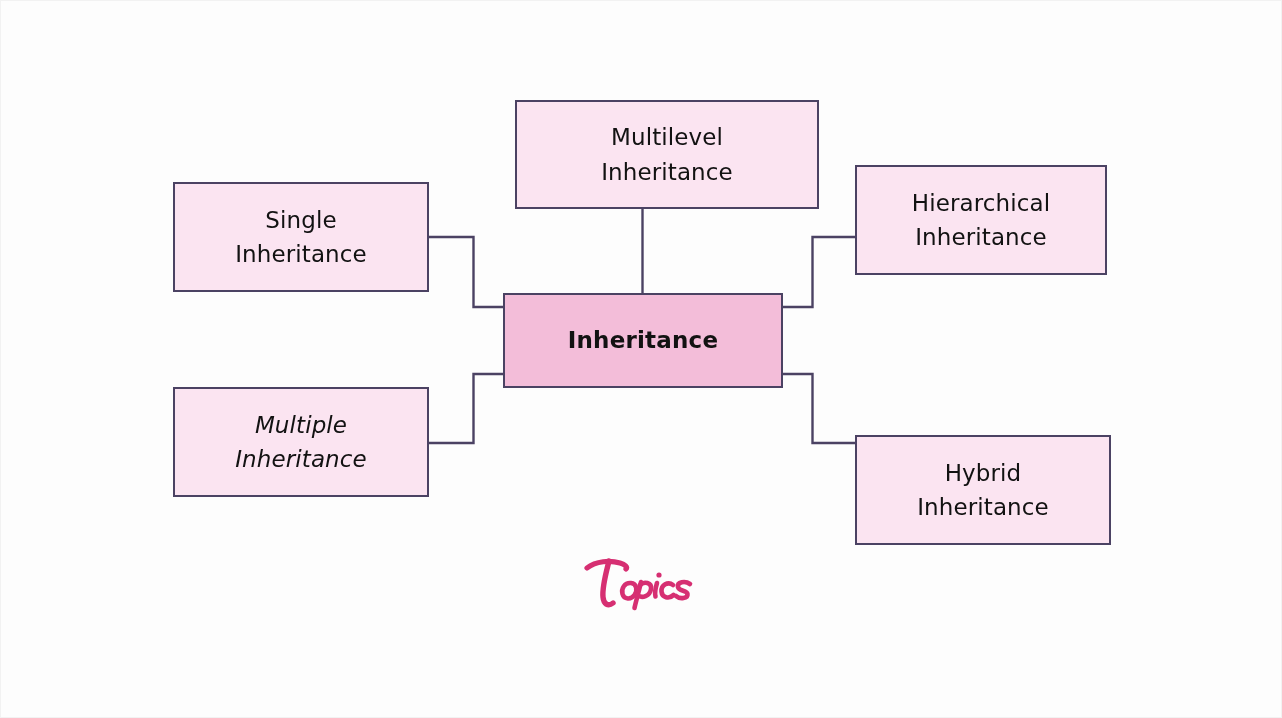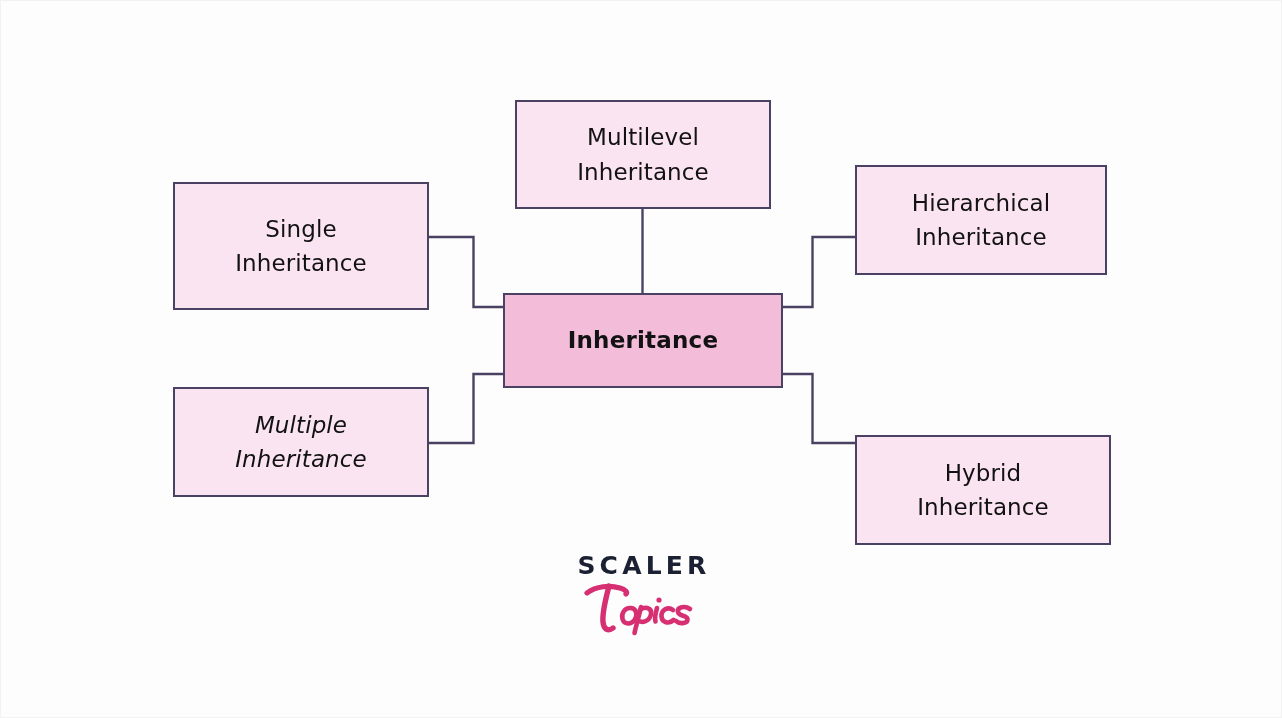--- a/index.html
+++ b/index.html
@@ -49,22 +49,22 @@
     display: block;
     white-space: pre-line;
   }
   .node.center {
     background: #f3bdd9;
     font-weight: 700;
     font-size: 23px;
     letter-spacing: 0.2px;
   }
   
-  #node-single      { left: 172px; top: 181px; width: 256px; height: 128px; }
-  #node-multilevel  { left: 514px; top: 99px;  width: 256px; height: 109px; }
+  #node-single      { left: 172px; top: 181px; width: 256px; height: 110px; }
+  #node-multilevel  { left: 514px; top: 99px;  width: 304px; height: 109px; }
   #node-hierarchical{ left: 854px; top: 164px; width: 252px; height: 110px; }
   #node-multiple    { left: 172px; top: 386px; width: 256px; height: 110px; font-style: italic; }
   #node-hybrid      { left: 854px; top: 386px; width: 256px; height: 110px; margin-top: 48px; }
   #node-center      { left: 502px; top: 292px; width: 280px; height: 95px; }
 
   
   #brand {
     position: absolute;
     left: 0;
     top: 552px;
@@ -132,21 +132,20 @@
   <div class="node" id="node-hybrid">
     <span class="label">Hybrid
 Inheritance</span>
   </div>
 
   <div class="node center" id="node-center">
     <span class="label">Inheritance</span>
   </div>
 
   <div id="brand">
-    <span id="brand-wordmark">SCALER</span>
     <span id="brand-script">
       <svg width="116" height="56" viewBox="0 0 116 56">
         <g fill="none" stroke="#d62f72" stroke-linecap="round" stroke-linejoin="round">
 
           <path d="M3 13 C 12 6, 26 5, 36 8 C 41 9.5, 44 12, 42 14" stroke-width="5.2"></path>
           <path d="M25 6 C 22 18, 18 32, 19 42 C 19.6 49, 24 52, 29 48" stroke-width="5.4"></path>
 
           <path d="M46 28 C 41 28, 37 33, 38.5 39 C 40 44.5, 47 45, 50.5 40 C 54 35, 52.5 28.5, 47 28 Z" stroke-width="4.6"></path>
 
           <path d="M57 27 C 55 36, 52 46, 50.5 53" stroke-width="4.6"></path>

